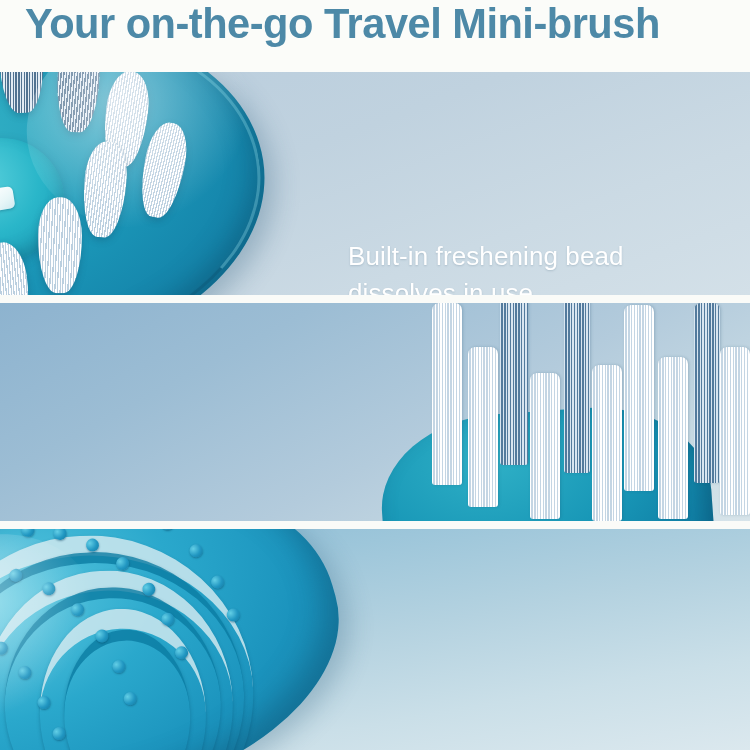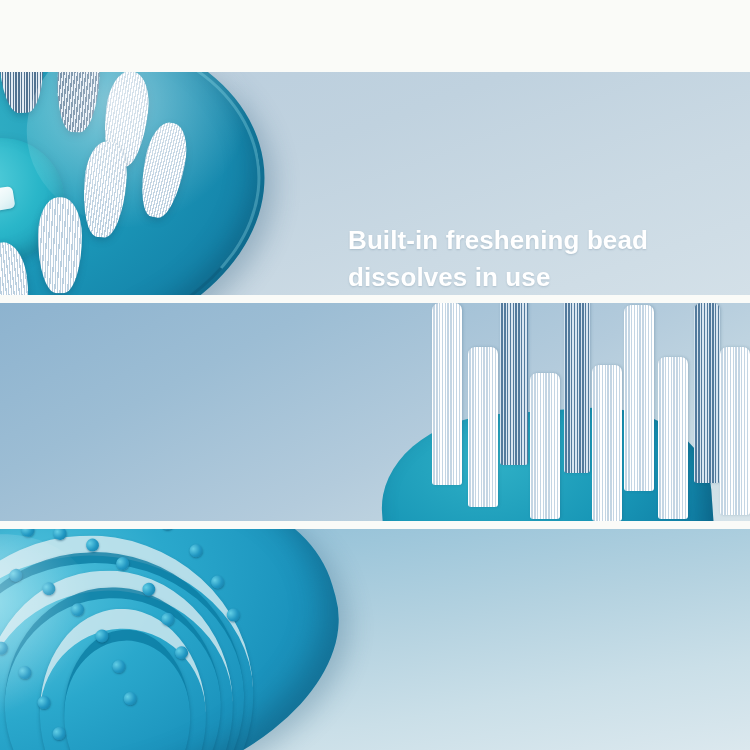--- a/index.html
+++ b/index.html
@@ -31,24 +31,25 @@
 
   
   .panel{position:absolute;left:0;width:750px;overflow:hidden;}
   .panel-bg{position:absolute;inset:0;}
   .panel-art{position:absolute;inset:0;overflow:hidden;}
   .panel-caption{
     position:absolute;
     color:#ffffff;
     font-size:26px;
     line-height:37px;
-    font-weight:700;
+    font-weight:400;
     letter-spacing:0.1px;
     text-shadow:0 1px 2px rgba(60,90,115,.22);
     white-space:pre-line;
+    margin-top:16px;
   }
 
   
   #panel1{top:72px;height:223px;}
   #panel1 .panel-bg{
     background:linear-gradient(160deg,#b9cddd 0%,#c0d2df 38%,#cbdae4 70%,#d3e0e8 100%);
   }
   #panel1 .caption1{left:348px;top:150px;width:370px;}
 
   
@@ -159,20 +160,23 @@
     position:absolute;border-radius:50%;
     background:radial-gradient(ellipse at 40% 35%,rgba(255,255,255,.45) 0%,rgba(255,255,255,0) 70%);
     pointer-events:none;
   }
 </style>
 </head>
 <body>
 
 <div class="page">
 
+  <div class="header">
+    <div class="header-title">Your on-the-go Travel Mini-brush</div>
+  </div>
 
   <div class="panel" id="panel1">
     <div class="panel-bg"></div>
 
     <div class="panel-art">
       <div class="head-top">
         <div class="bead-dome">
           <div class="bead-square"></div>
         </div>
 

